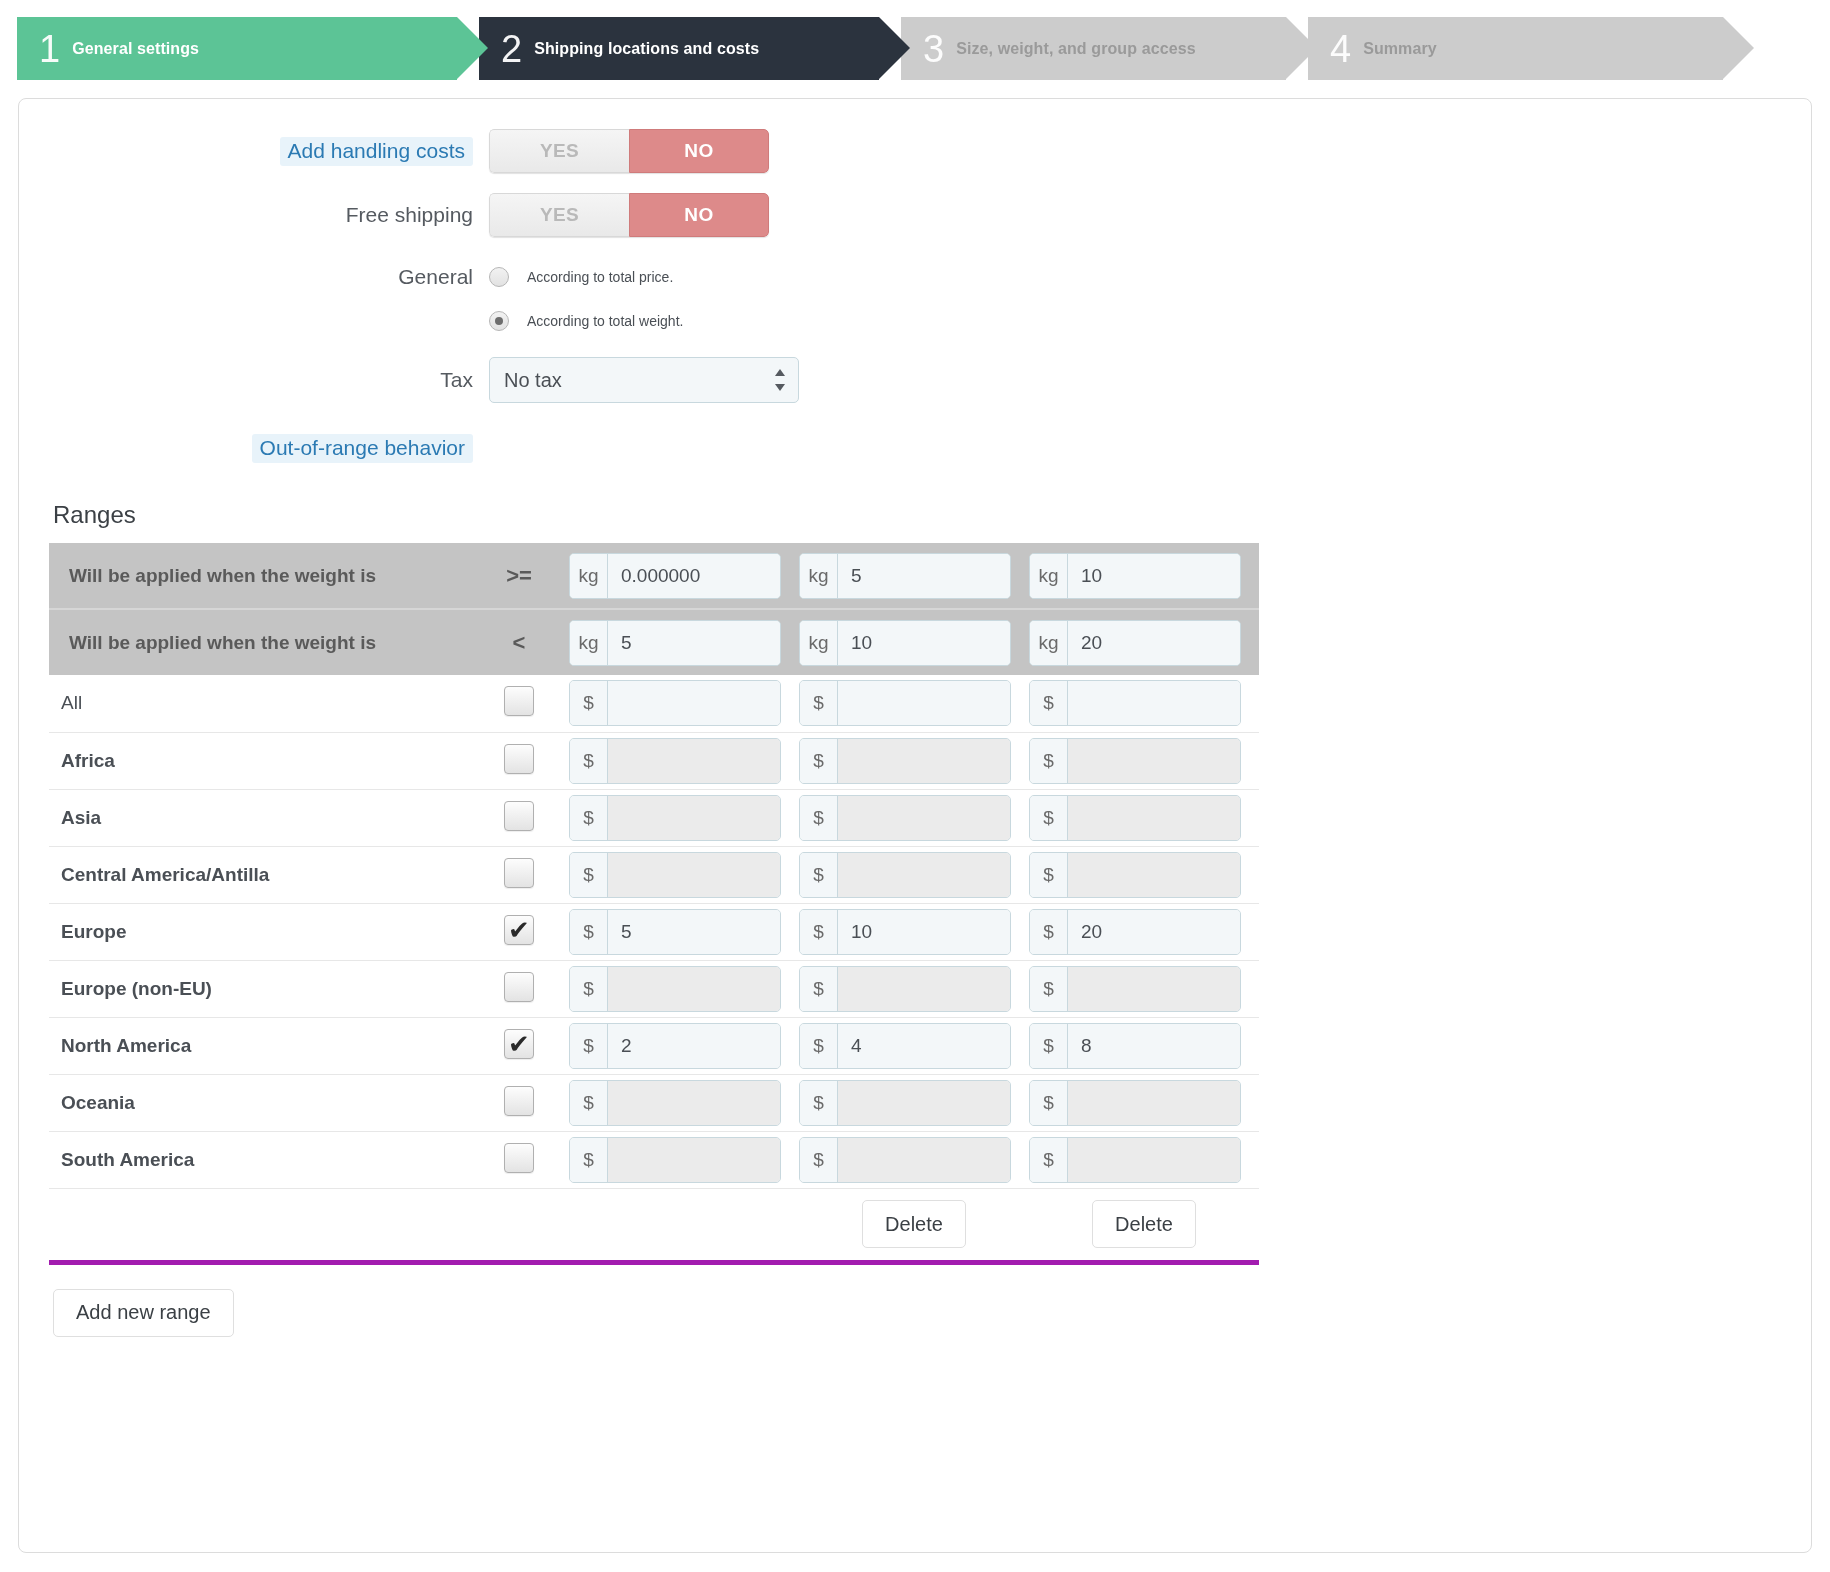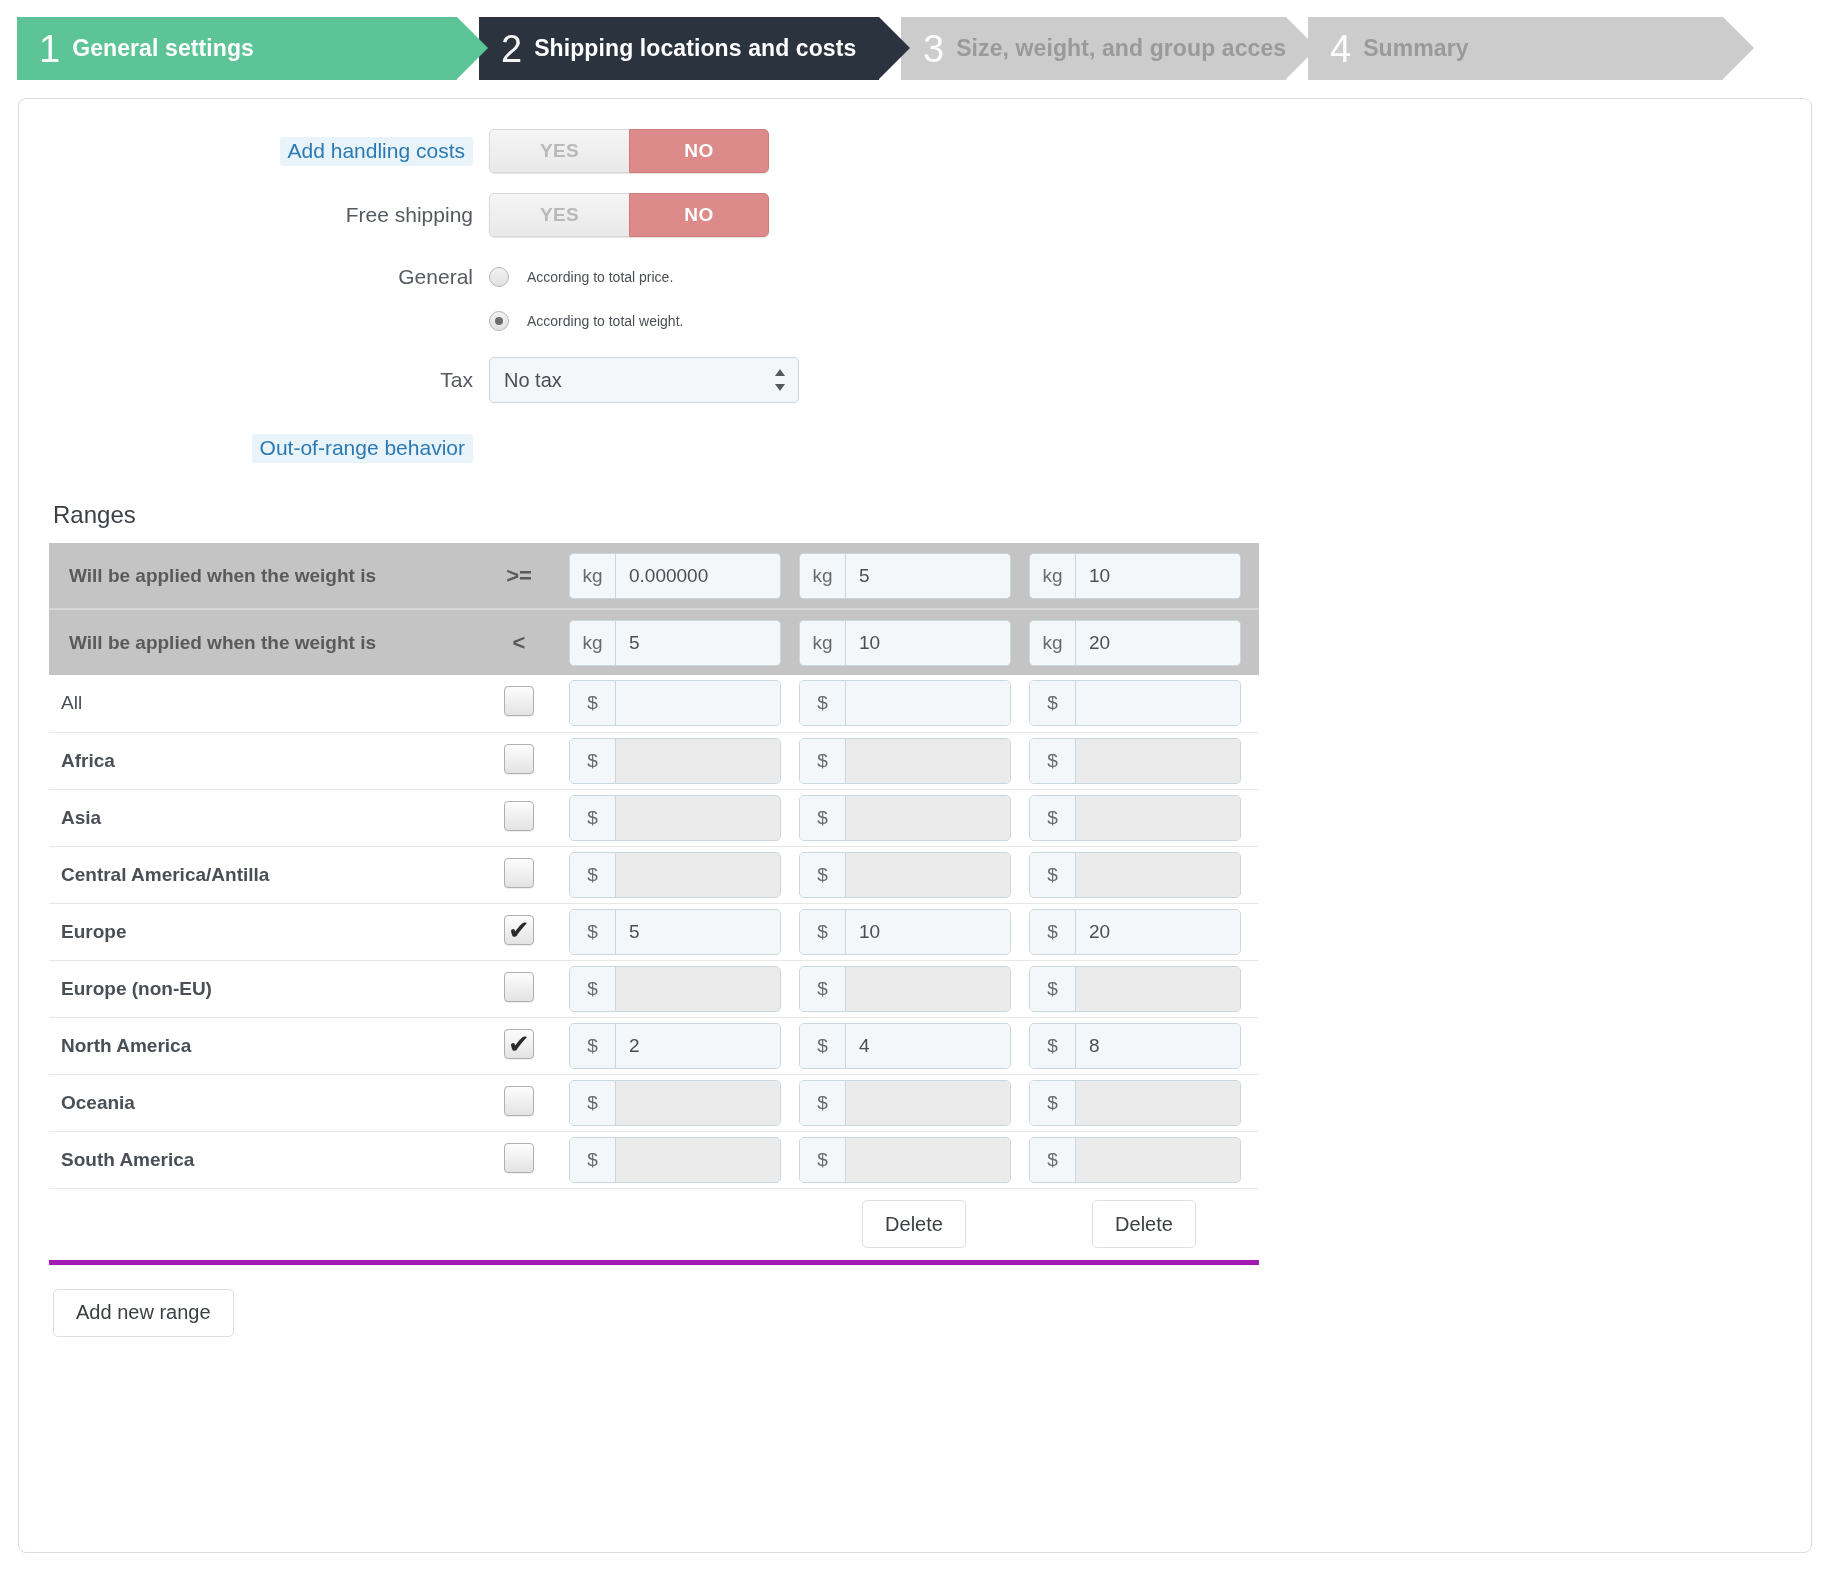--- a/index.html
+++ b/index.html
@@ -28,21 +28,21 @@
     white-space: nowrap;
   }
   .step .num {
     font-size: 38px;
     font-weight: 300;
     line-height: 1;
     margin-right: 12px;
     opacity: .95;
   }
   .step .lbl {
-    font-size: 23px;
+    font-size: 16px;
     font-weight: 600;
     letter-spacing: .1px;
   }
   .step::after {
     content: "";
     position: absolute;
     right: -31px; top: 0;
     width: 0; height: 0;
     border-top: 31.5px solid transparent;
     border-bottom: 31.5px solid transparent;
@@ -233,21 +233,21 @@
     display: flex;
     align-items: stretch;
     height: 46px;
     background: #f3f7f9;
     border: 1px solid #c8d8de;
     border-radius: 5px;
     width: 212px;
     overflow: hidden;
   }
   .unitbox .u, .pricebox .u {
-    width: 46px;
+    width: 38px;
     display: flex;
     align-items: center;
     justify-content: center;
     font-size: 19px;
     color: #6a6a6a;
     border-right: 1px solid #c8d8de;
     background: #f3f7f9;
     flex: none;
   }
   .unitbox .v, .pricebox .v {

